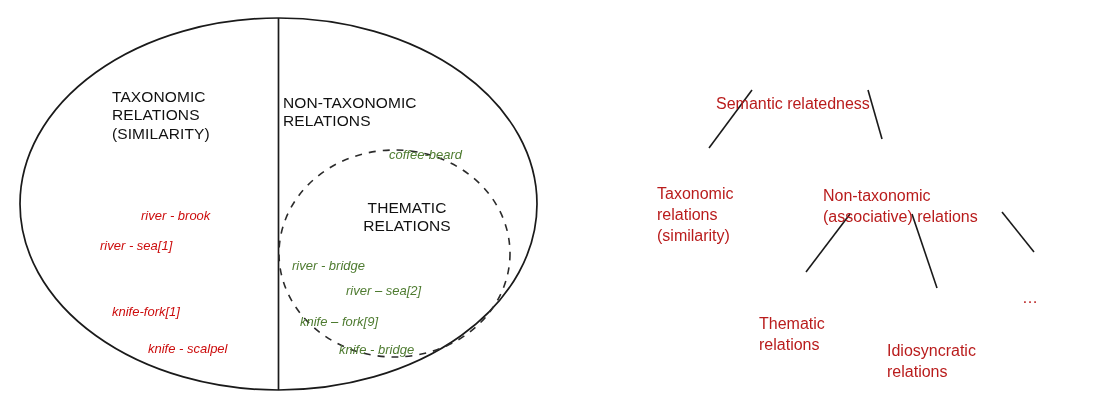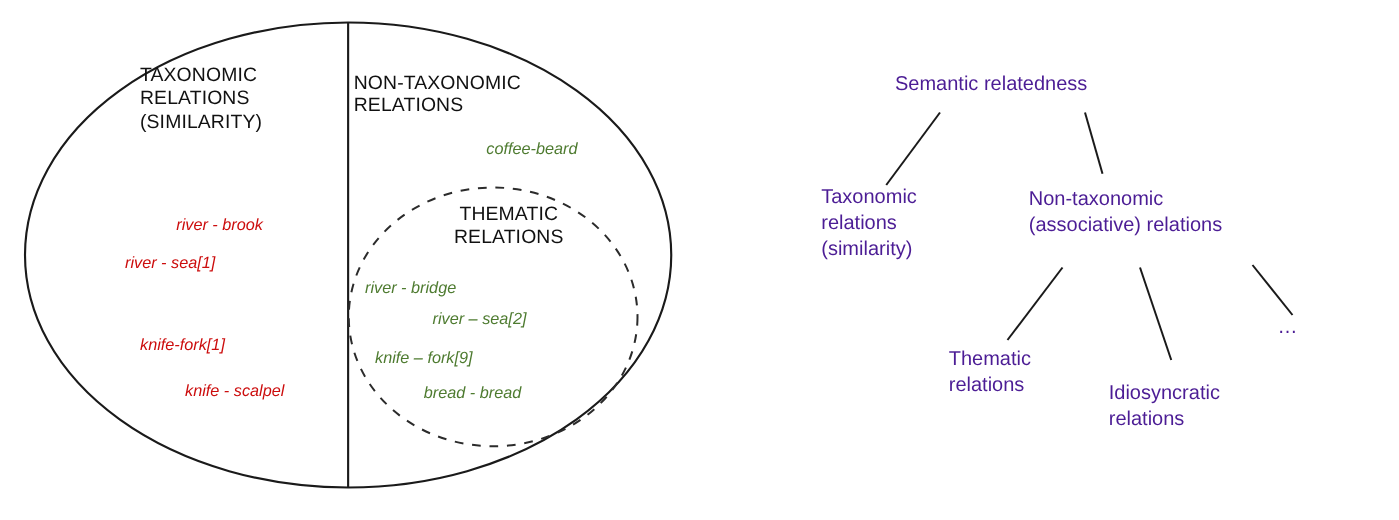--- a/index.html
+++ b/index.html
@@ -23,20 +23,21 @@
     top: 0;
     width: 1119px;
     height: 416px;
     pointer-events: none;
   }
   .lbl {
     position: absolute;
     white-space: pre;
     line-height: 1.18;
     color: #0a0a0a;
+    margin-top: 36px;
   }
   
   .venn-cap {
     font-size: 15.5px;
     letter-spacing: 0.1px;
     color: #111111;
   }
   .pair {
     font-style: italic;
     font-size: 13px;
@@ -56,21 +57,21 @@
 
   #pair-coffee-beard   { left: 389px; top: 111px; }
   #pair-river-bridge   { left: 292px; top: 222px; }
   #pair-river-sea2     { left: 346px; top: 247px; }
   #pair-knife-fork2    { left: 300px; top: 278px; }
   #pair-knife-bread    { left: 339px; top: 306px; }
 
   
   .node {
     font-size: 16px;
-    color: #4c1d95;
+    color: #b91c1c;
     line-height: 1.30;
   }
   #node-root        { left: 716px; top: 58px;  }
   #node-taxonomic   { left: 657px; top: 148px; }
   #node-nontax      { left: 823px; top: 150px; }
   #node-thematic    { left: 759px; top: 278px; }
   #node-idiosync    { left: 887px; top: 305px; }
   #node-ellipsis    { left: 1022px; top: 252px; font-size: 16px; letter-spacing: 1px; }
 </style>
 </head>
@@ -114,21 +115,21 @@
   <div class="lbl pair red" id="pair-knife-scalpel">knife - scalpel</div>
 
   <div class="lbl pair green" id="pair-coffee-beard">coffee-beard</div>
 
   <div class="lbl pair green" id="pair-river-bridge">river - bridge</div>
 
   <div class="lbl pair green" id="pair-river-sea2">river – sea[2]</div>
 
   <div class="lbl pair green" id="pair-knife-fork2">knife – fork[9]</div>
 
-  <div class="lbl pair green" id="pair-knife-bread">bread - bread</div>
+  <div class="lbl pair green" id="pair-knife-bread">knife - bridge</div>
 
   <div class="lbl node" id="node-root">Semantic relatedness</div>
 
   <div class="lbl node" id="node-taxonomic">Taxonomic
 relations
 (similarity)</div>
 
   <div class="lbl node" id="node-nontax">Non-taxonomic
 (associative) relations</div>
 

